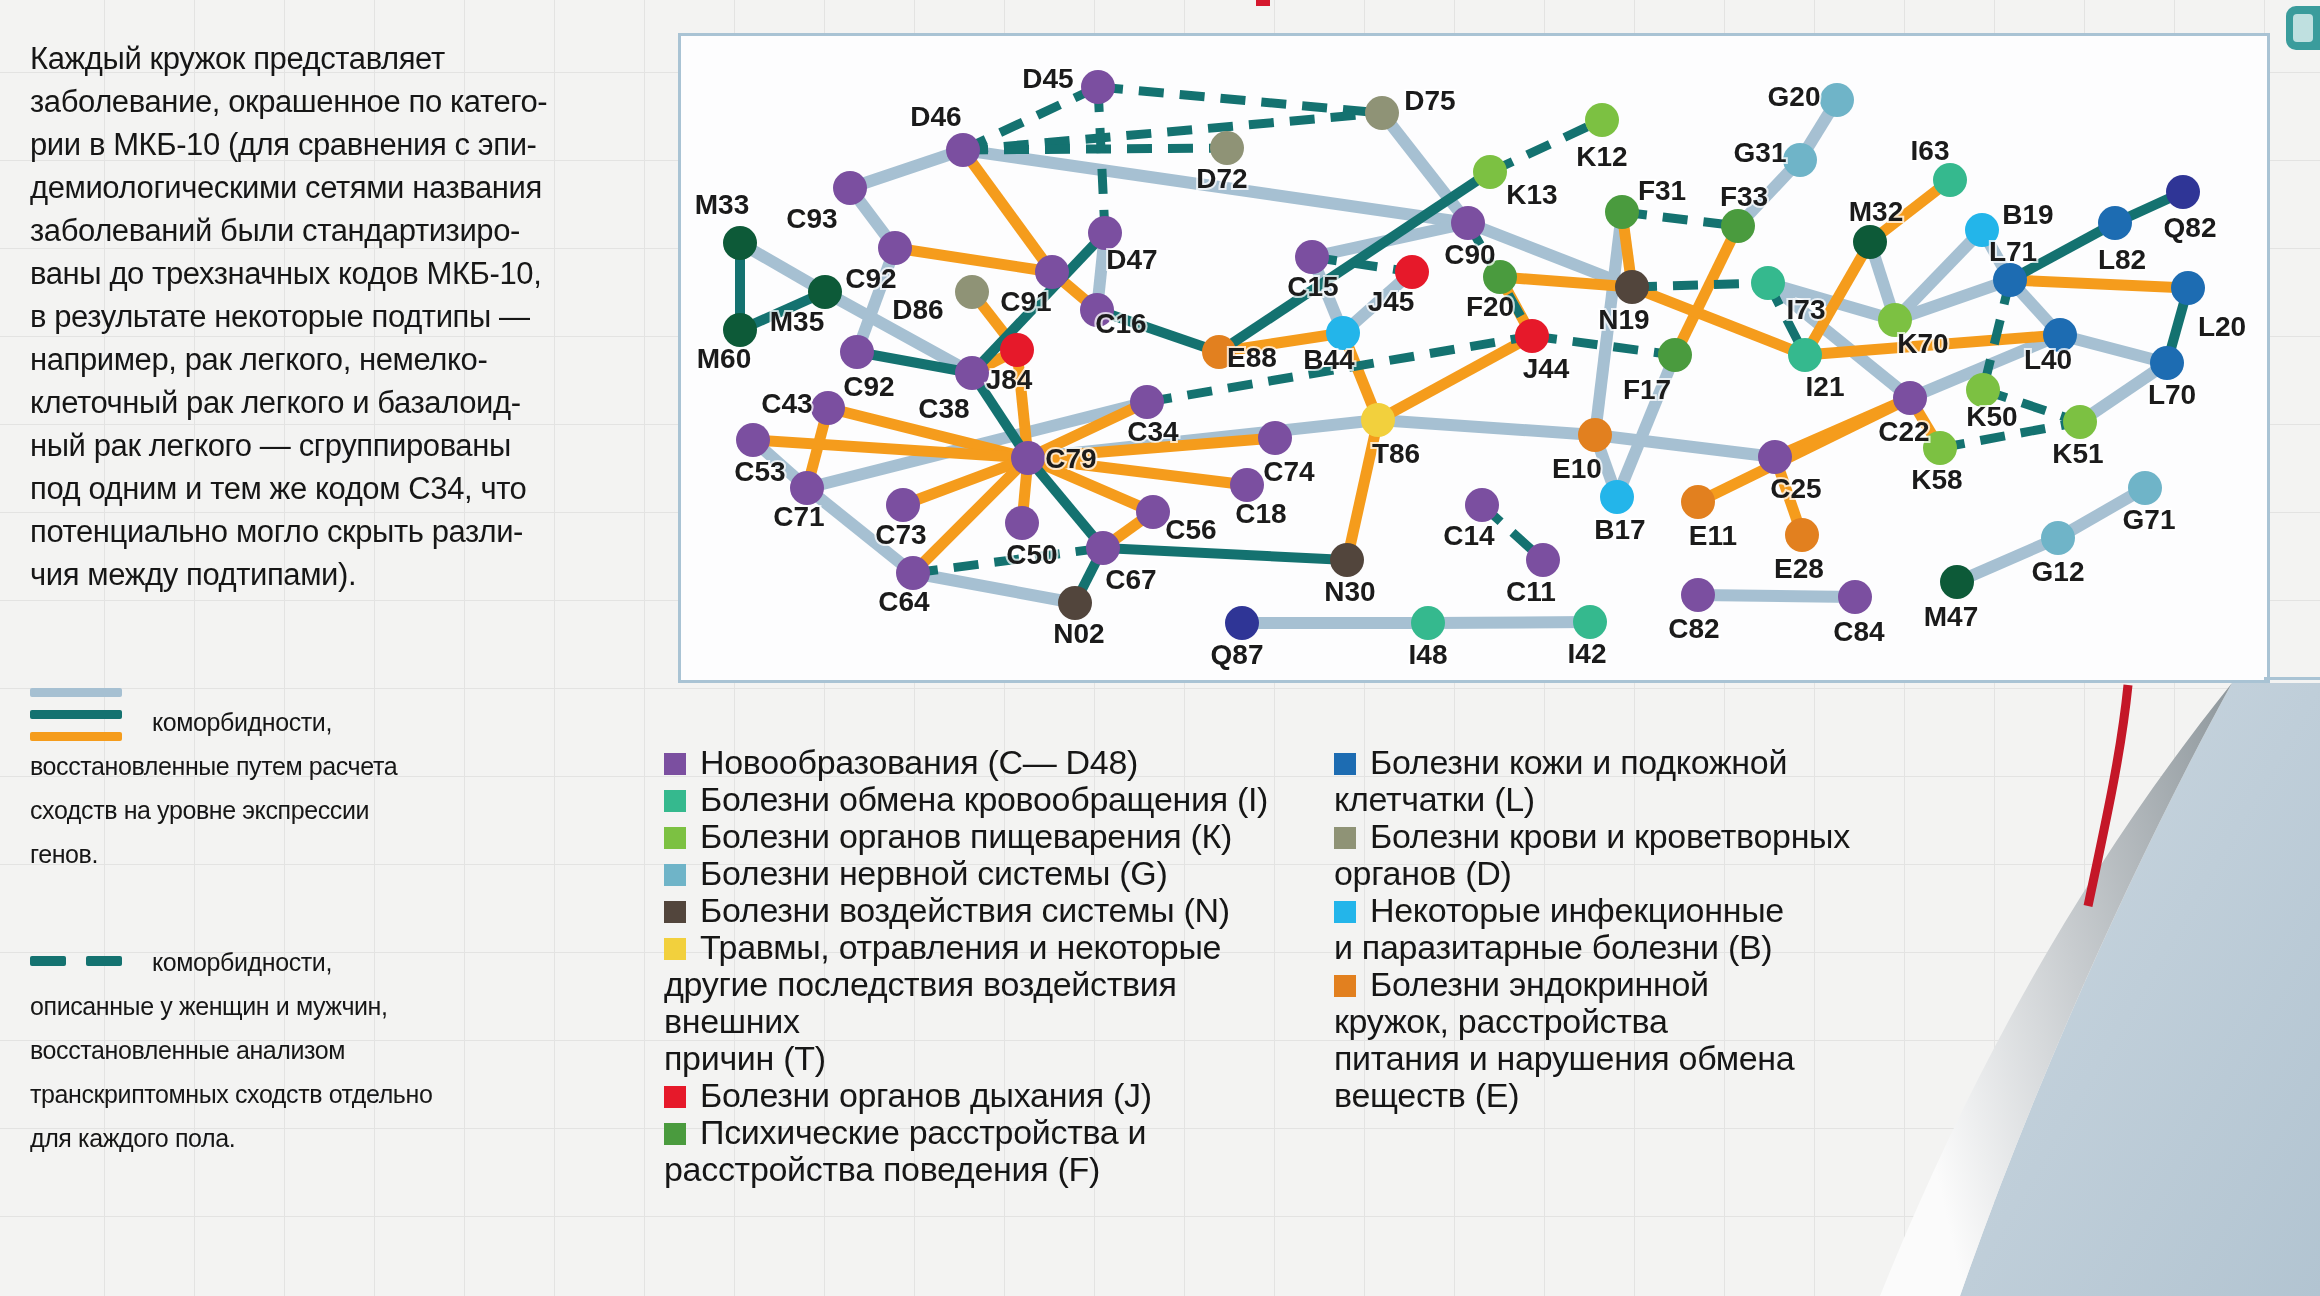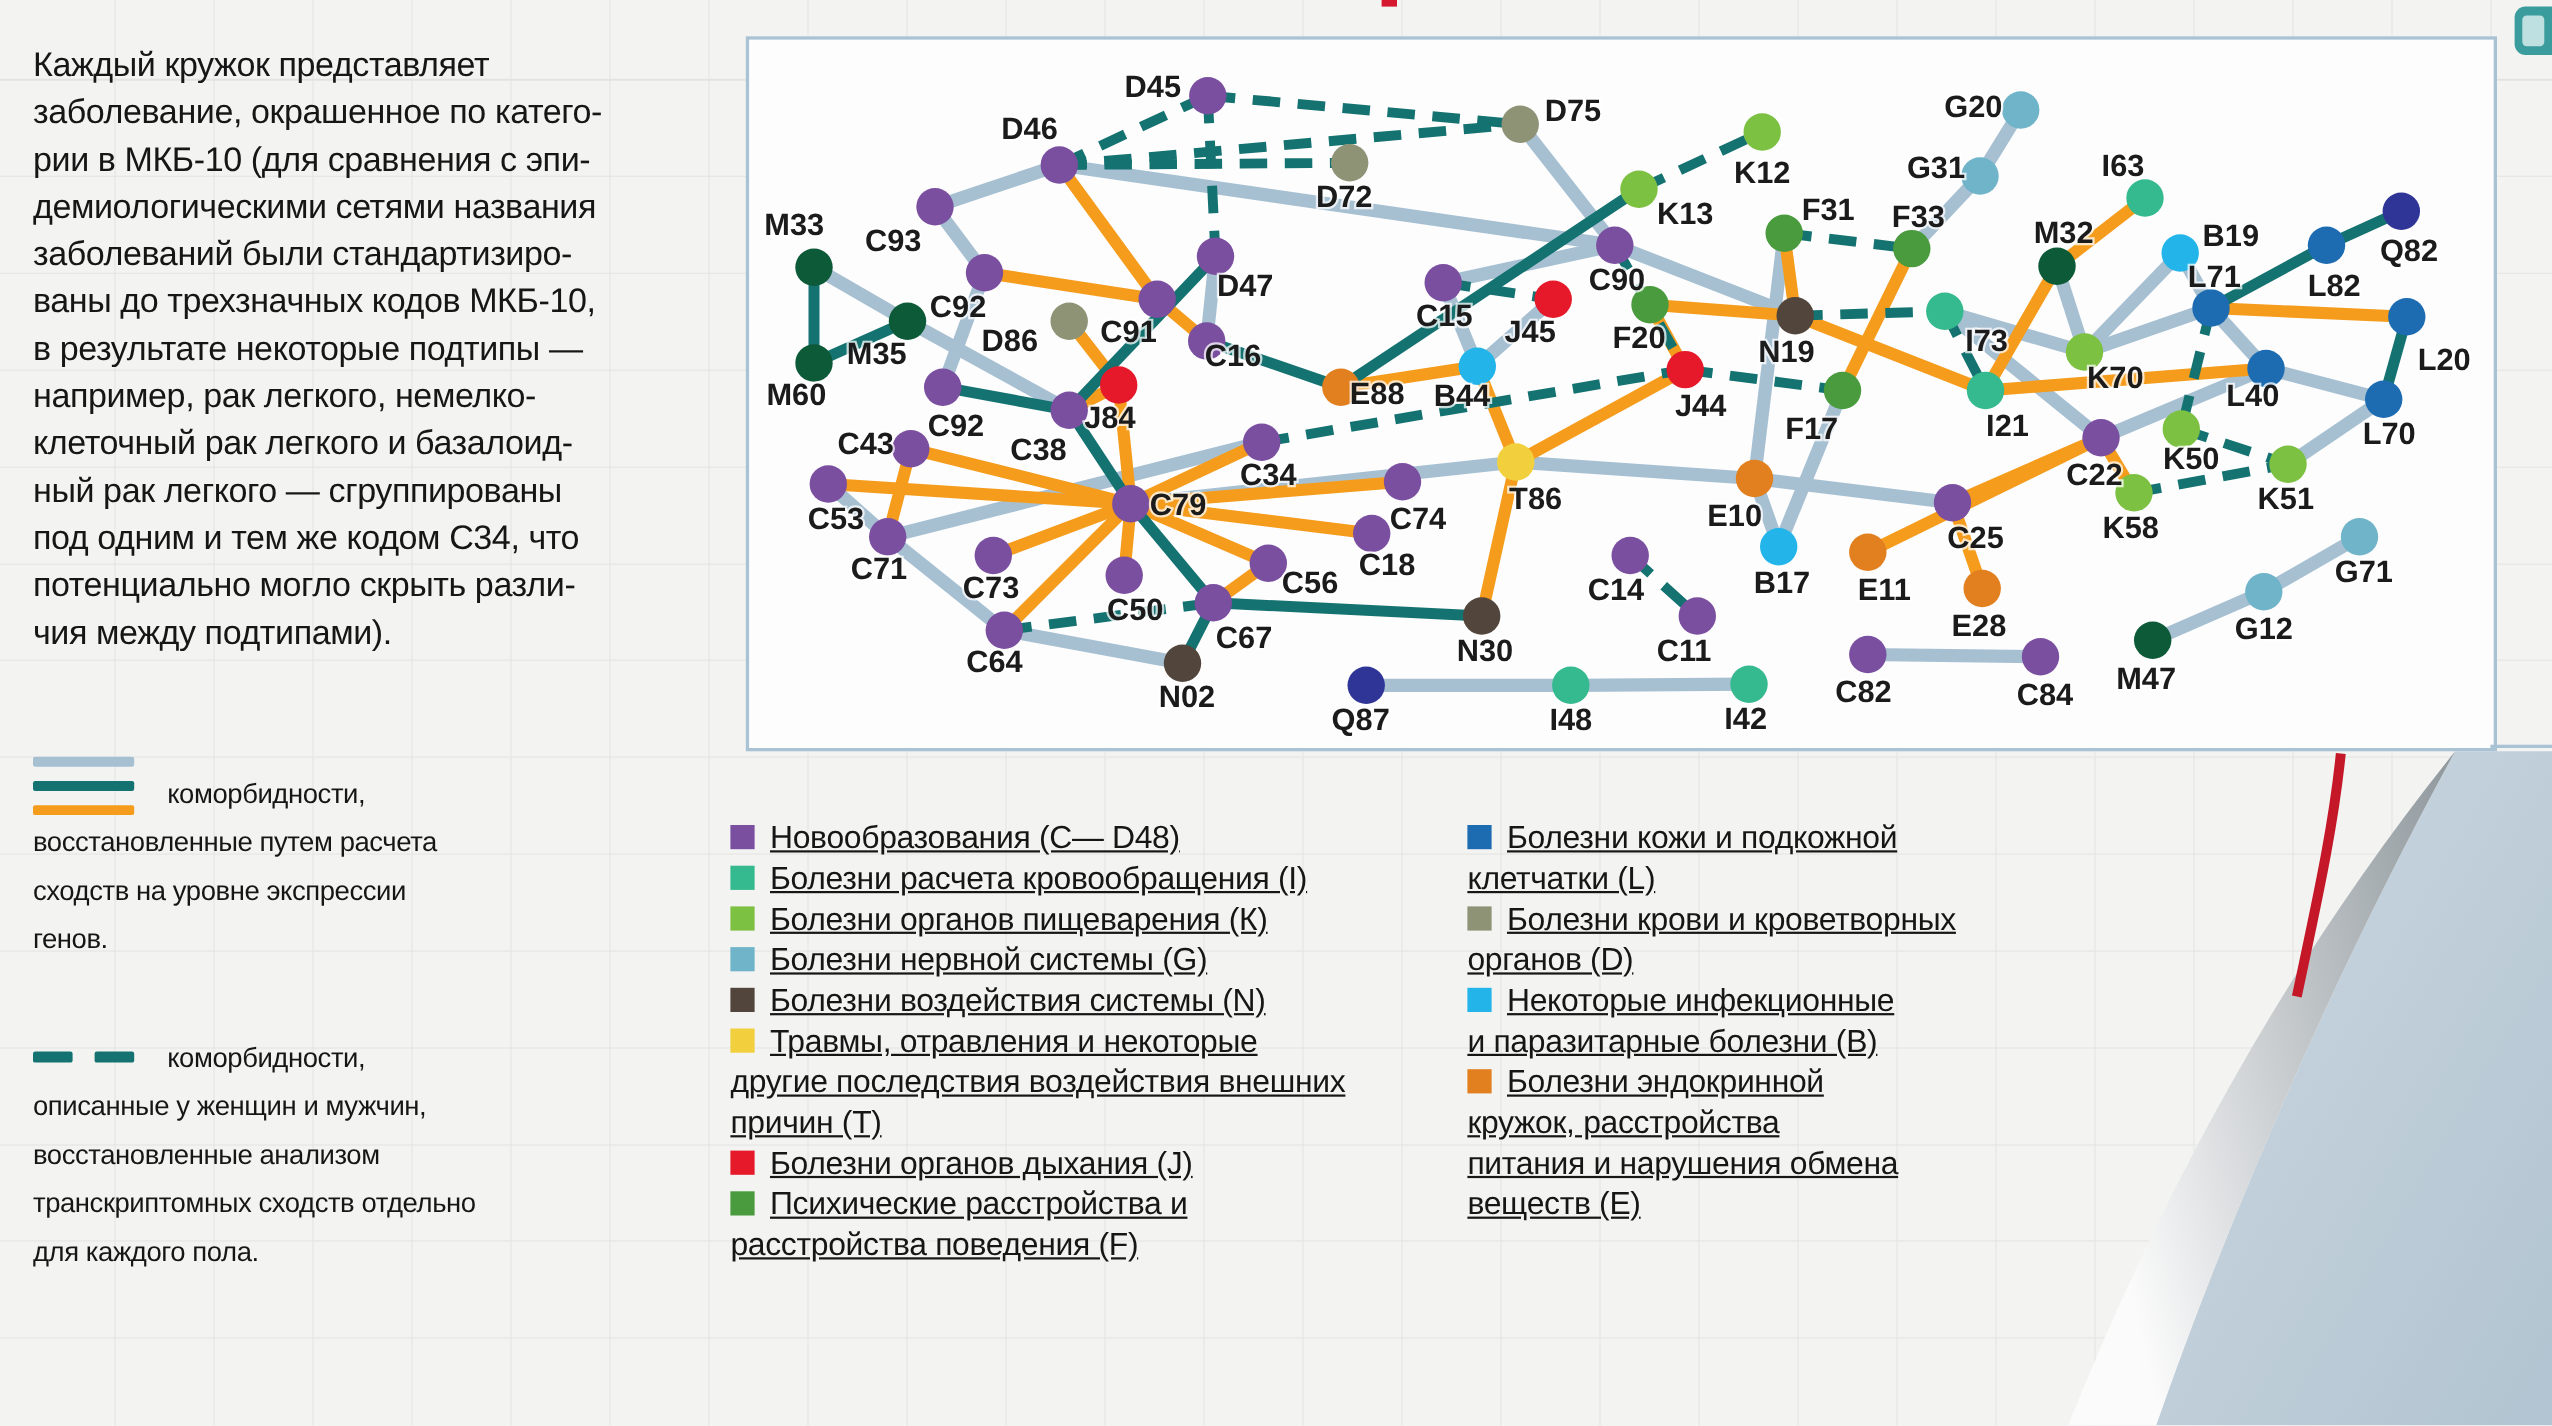--- a/index.html
+++ b/index.html
@@ -26,21 +26,21 @@
     font-size:25px;line-height:44px;letter-spacing:-0.4px;
     white-space:pre-line;text-indent:122px;
   }
   #edge-legend-1-text{top:700px;}
   #edge-legend-2-text{top:940px;}
   #edge-legend-1-swatch{left:30px;top:688px;width:92px;}
   #edge-legend-1-swatch .lline{width:92px;height:9px;margin-bottom:13px;border-radius:2px;}
   #edge-legend-2-swatch{left:30px;top:956px;width:92px;display:flex;gap:20px;}
   #edge-legend-2-swatch .dash{width:36px;height:10px;border-radius:2px;}
   
-  .cat-col{top:744px;font-size:29px;line-height:37px;letter-spacing:-0.3px;text-decoration:underline;}
+  .cat-col{top:744px;font-size:34px;line-height:37px;letter-spacing:-0.3px;}
   #cat-col-1{left:664px;width:648px;}
   #cat-col-2{left:1334px;width:580px;}
   .cat-item{margin:0;}
   .cat-sq{display:inline-block;width:22px;height:22px;margin-right:14px;transform:translateY(1px);}
   .cat-text{white-space:pre-line;}
   
   #network-panel{
     left:678px;top:33px;width:1586px;height:644px;
     background:#fdfdfe;border:3px solid #a9c3d4;
   }
@@ -91,21 +91,21 @@
     <div class="dash" style="background: rgb(20, 114, 112);"></div>
   </div>
 <div class="abs edge-legend-text" id="edge-legend-2-text">коморбидности,
 описанные у женщин и мужчин,
 восстановленные анализом
 транскриптомных сходств отдельно
 для каждого пола.</div>
 
 <div class="abs cat-col" id="cat-col-1">
     <div class="cat-item"><span class="cat-sq" style="background: rgb(123, 79, 160);"></span><span class="cat-text">Новообразования  (С— D48)</span></div>
-    <div class="cat-item"><span class="cat-sq" style="background: rgb(53, 185, 142);"></span><span class="cat-text">Болезни расчета кровообращения (I)</span></div>
+    <div class="cat-item"><span class="cat-sq" style="background: rgb(53, 185, 142);"></span><span class="cat-text">Болезни обмена кровообращения (I)</span></div>
     <div class="cat-item"><span class="cat-sq" style="background: rgb(124, 193, 66);"></span><span class="cat-text">Болезни органов пищеварения (К)</span></div>
     <div class="cat-item"><span class="cat-sq" style="background: rgb(111, 180, 200);"></span><span class="cat-text">Болезни нервной системы (G)</span></div>
     <div class="cat-item"><span class="cat-sq" style="background: rgb(82, 69, 60);"></span><span class="cat-text">Болезни воздействия системы (N)</span></div>
     <div class="cat-item"><span class="cat-sq" style="background: rgb(242, 208, 61);"></span><span class="cat-text">Травмы, отравления и некоторые
 другие последствия воздействия внешних
 причин (Т)</span></div>
     <div class="cat-item"><span class="cat-sq" style="background: rgb(230, 25, 42);"></span><span class="cat-text">Болезни органов дыхания (J)</span></div>
     <div class="cat-item"><span class="cat-sq" style="background: rgb(74, 155, 62);"></span><span class="cat-text">Психические расстройства и
 расстройства поведения (F)</span></div>
   </div>

